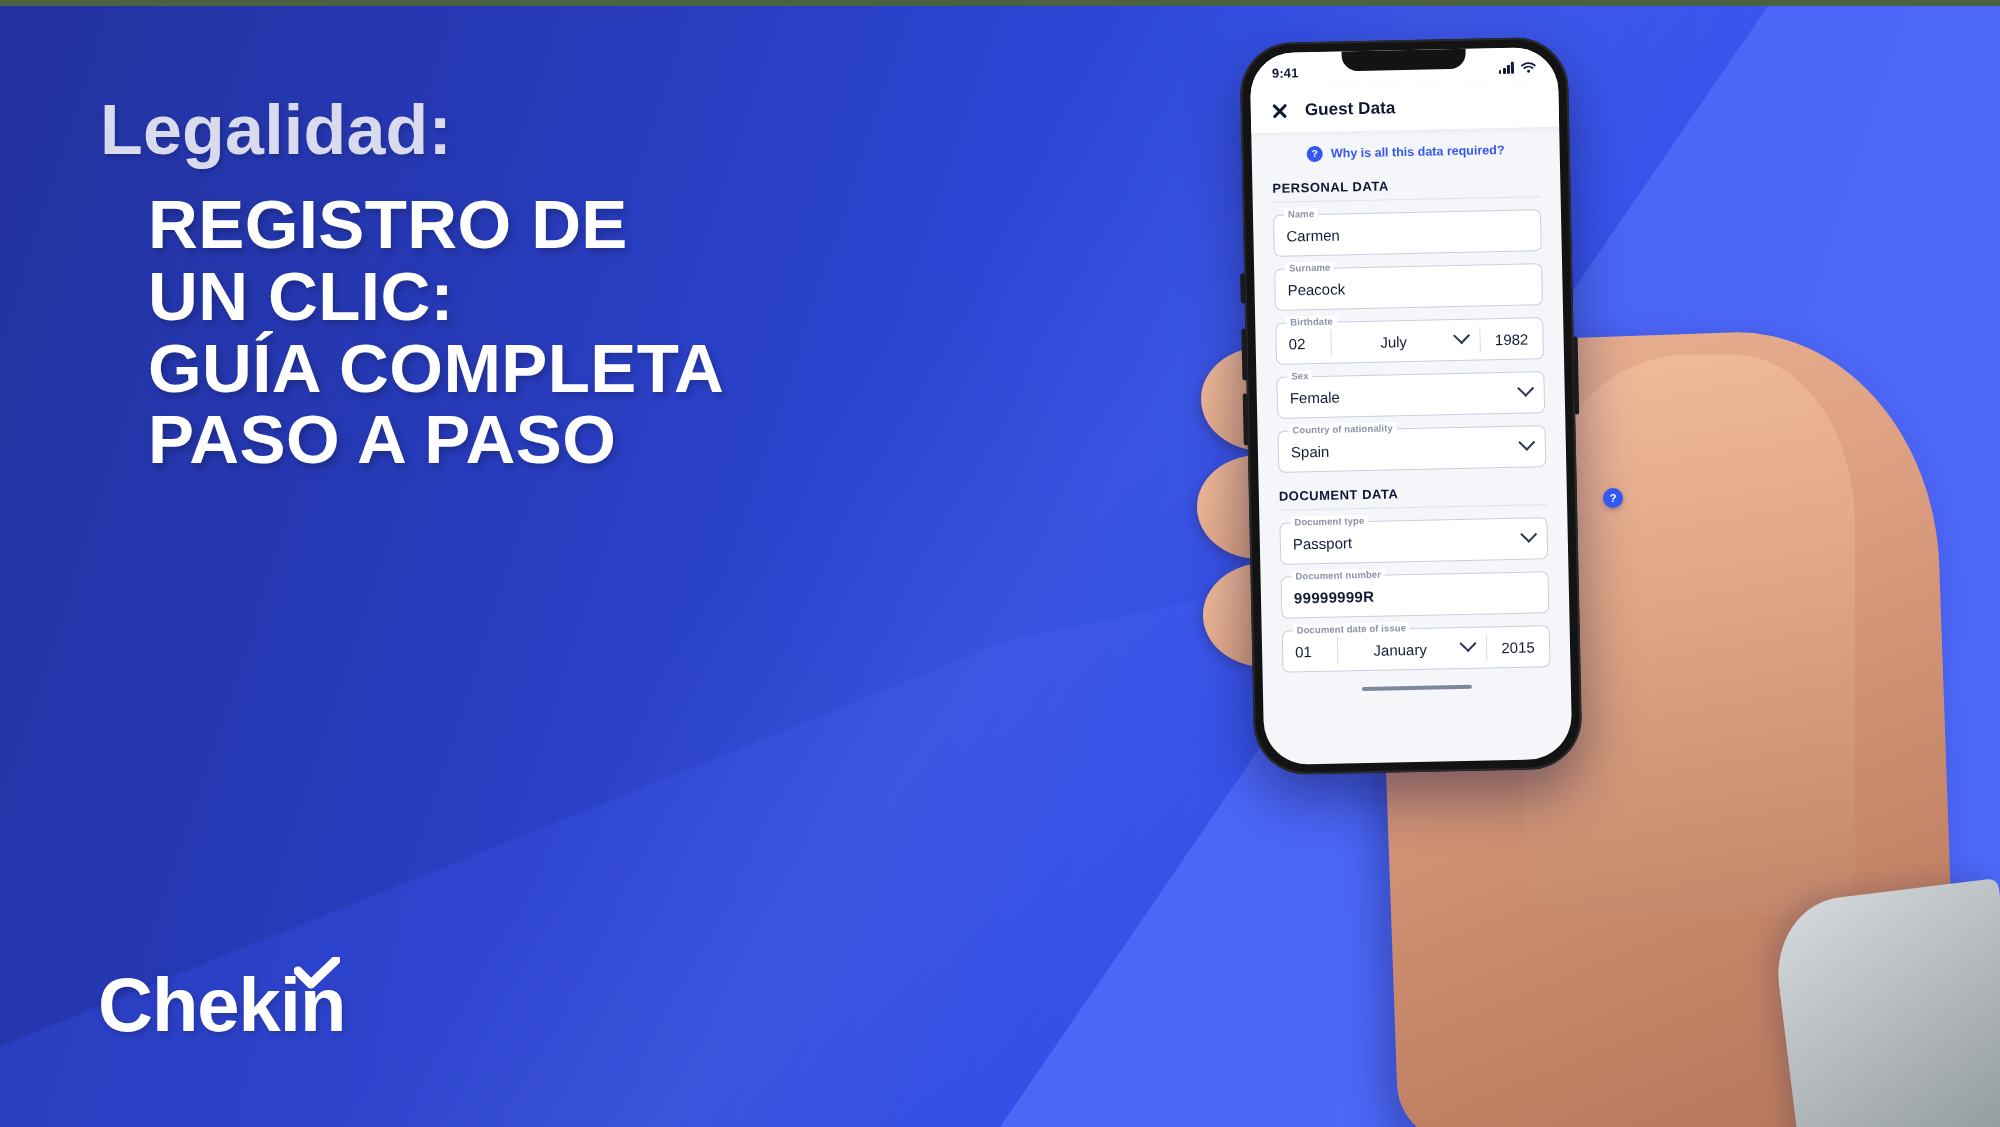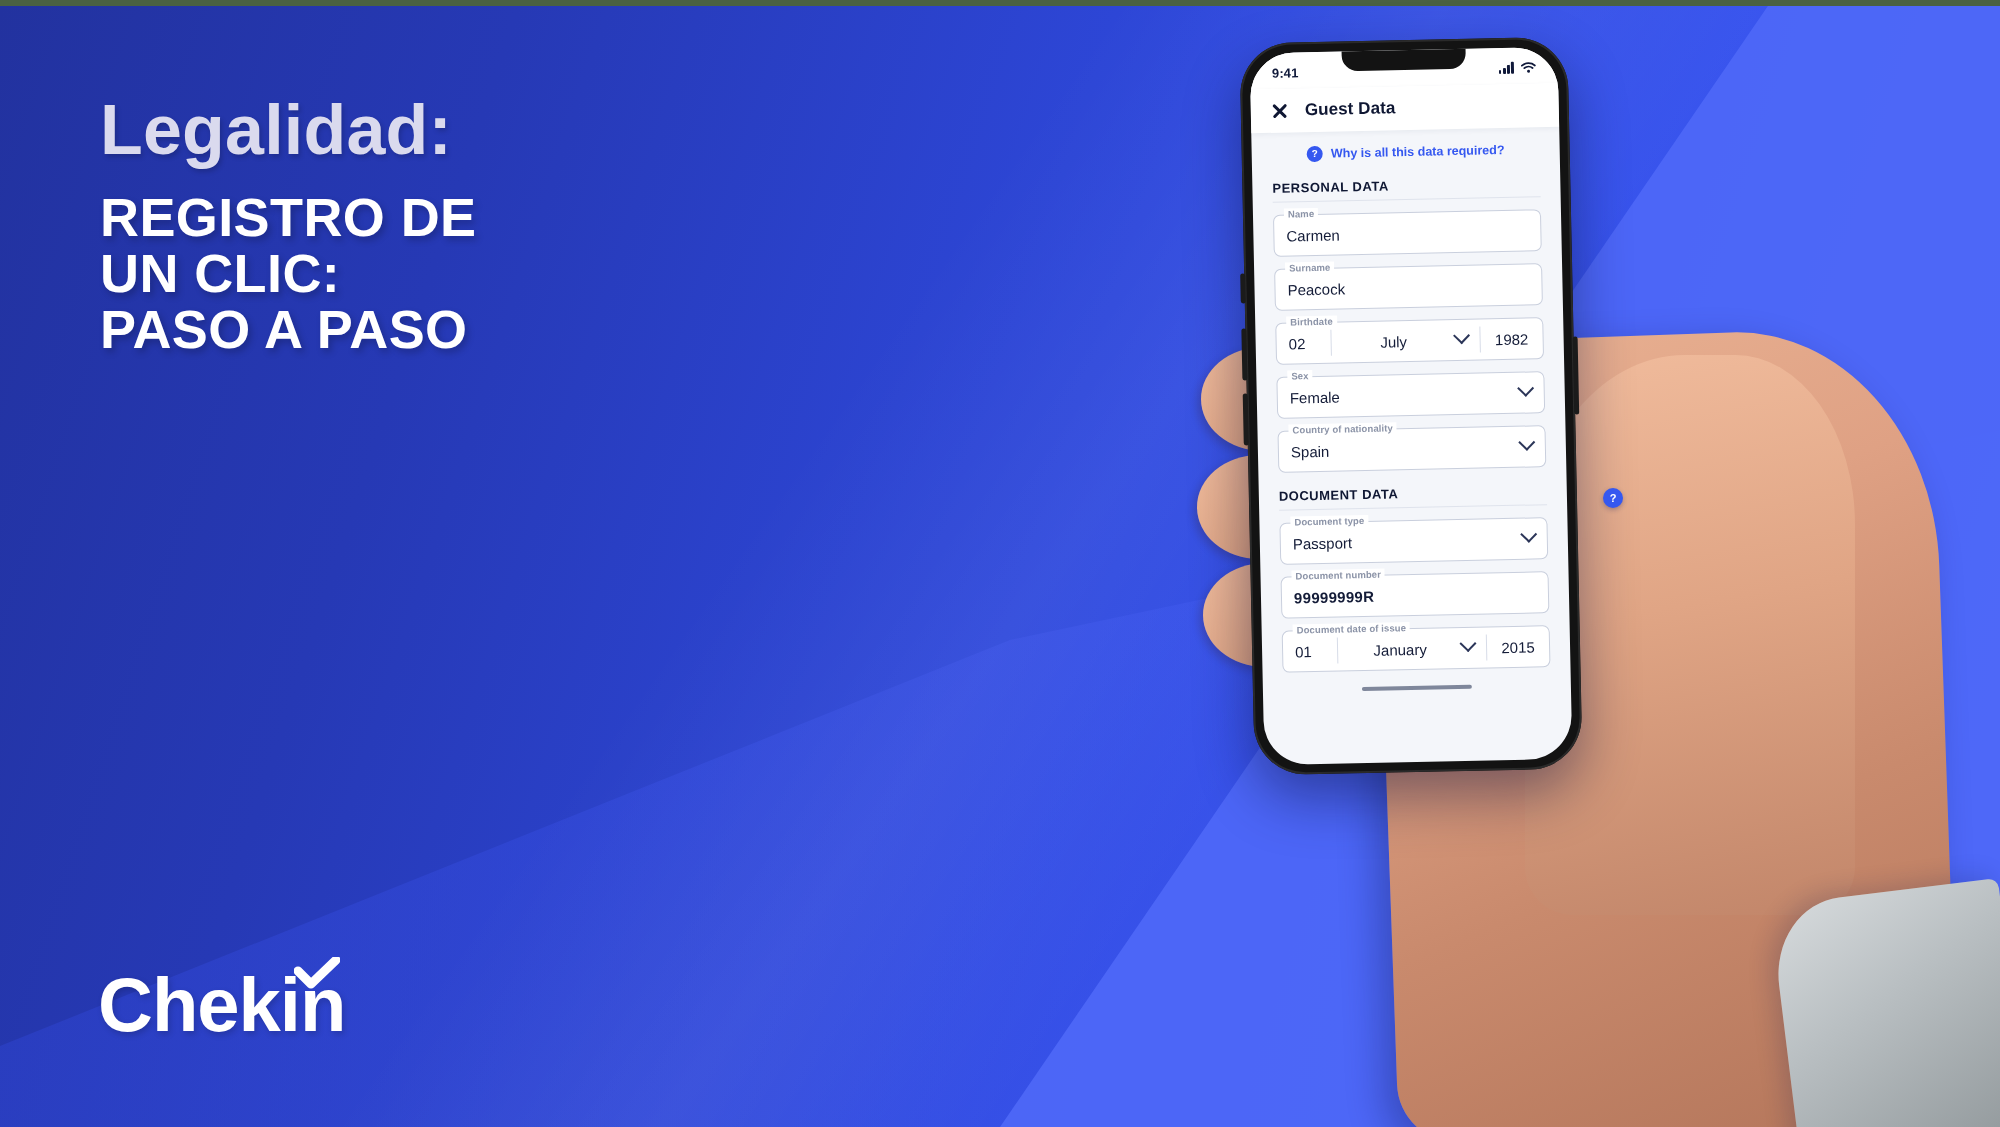--- a/index.html
+++ b/index.html
@@ -40,23 +40,24 @@
 
   
   #copy { position:absolute; left:100px; top:95px; width:1000px; }
   .eyebrow {
     font-size:70px; font-weight:700; color:#dadaee;
     letter-spacing:.2px; line-height:1.0;
     text-shadow:2px 3px 5px rgba(0,0,0,.18);
   }
   .headline {
     margin-top:24px;
-    font-size:54px; font-weight:800; color:#ffffff;
+    font-size:69px; font-weight:800; color:#ffffff;
     line-height:1.04; letter-spacing:.4px;
     text-shadow:3px 4px 7px rgba(0,0,0,.22);
+    margin-left:48px;
   }
   .headline .ln { display:block; white-space:nowrap; }
 
   
   #logo { position:absolute; left:98px; top:967px; }
   .logo-wrap { position:relative; display:inline-block; }
   .logo-text {
     font-size:76px; font-weight:700; color:#ffffff; letter-spacing:-1px;
     line-height:1; text-shadow:2px 3px 6px rgba(0,0,0,.18);
   }
@@ -235,20 +236,21 @@
   <div class="bg-wedge-right"></div>
   <div class="bg-sheen"></div>
   <div class="top-strip"></div>
 </div>
 
 <div id="copy">
   <div class="eyebrow">Legalidad:</div>
   <div class="headline">
     <span class="ln">REGISTRO DE</span>
     <span class="ln">UN CLIC:</span>
+    <span class="ln">GUÍA COMPLETA</span>
     <span class="ln">PASO A PASO</span>
   </div>
 </div>
 
 <div id="logo">
   <div class="logo-wrap">
     <div class="logo-text">Chekin</div>
     <svg class="logo-check" width="46" height="34" viewBox="0 0 46 34">
       <path d="M4 14 L17 27 L42 3" stroke="#ffffff" stroke-width="9" stroke-linecap="round" stroke-linejoin="round" fill="none"></path>
     </svg>

